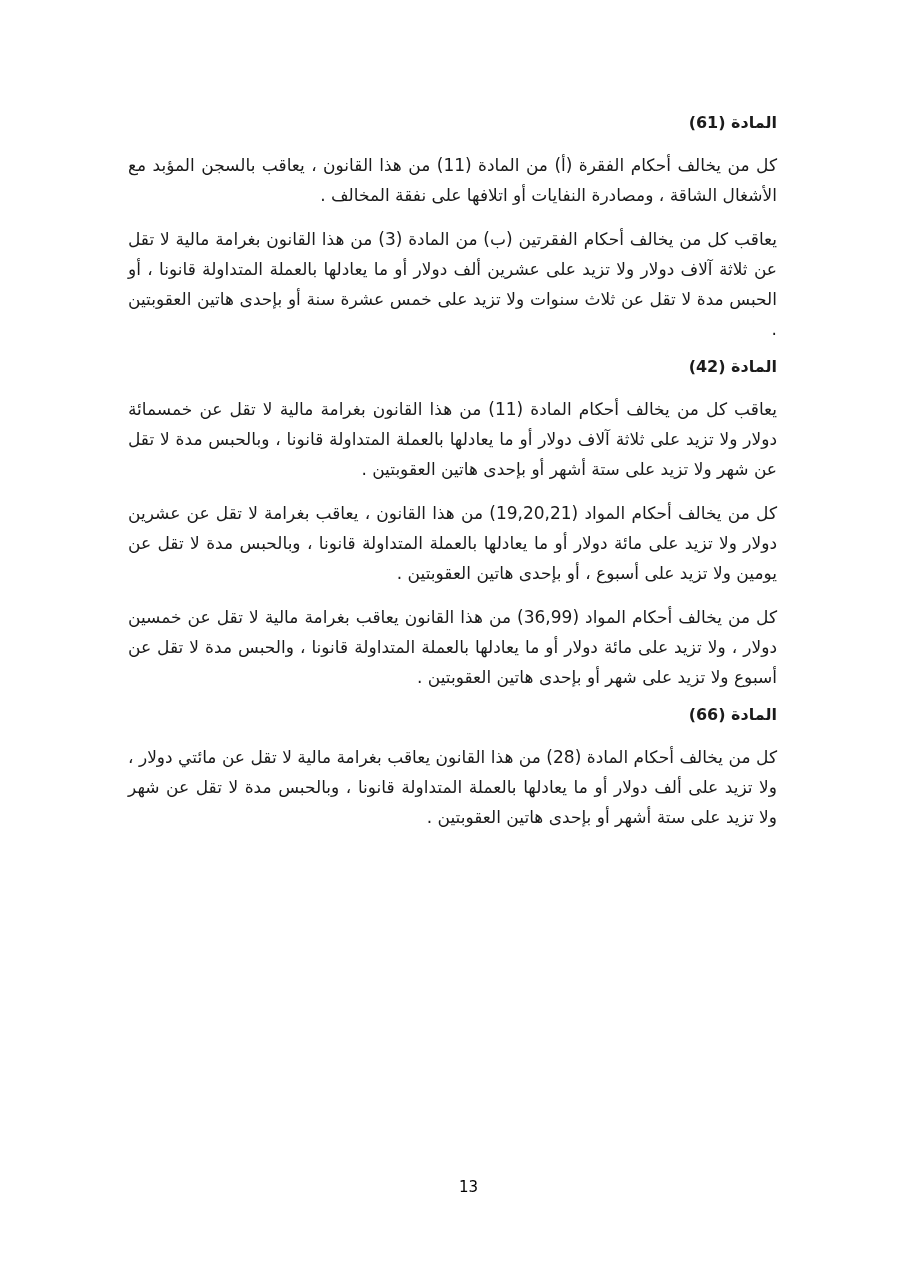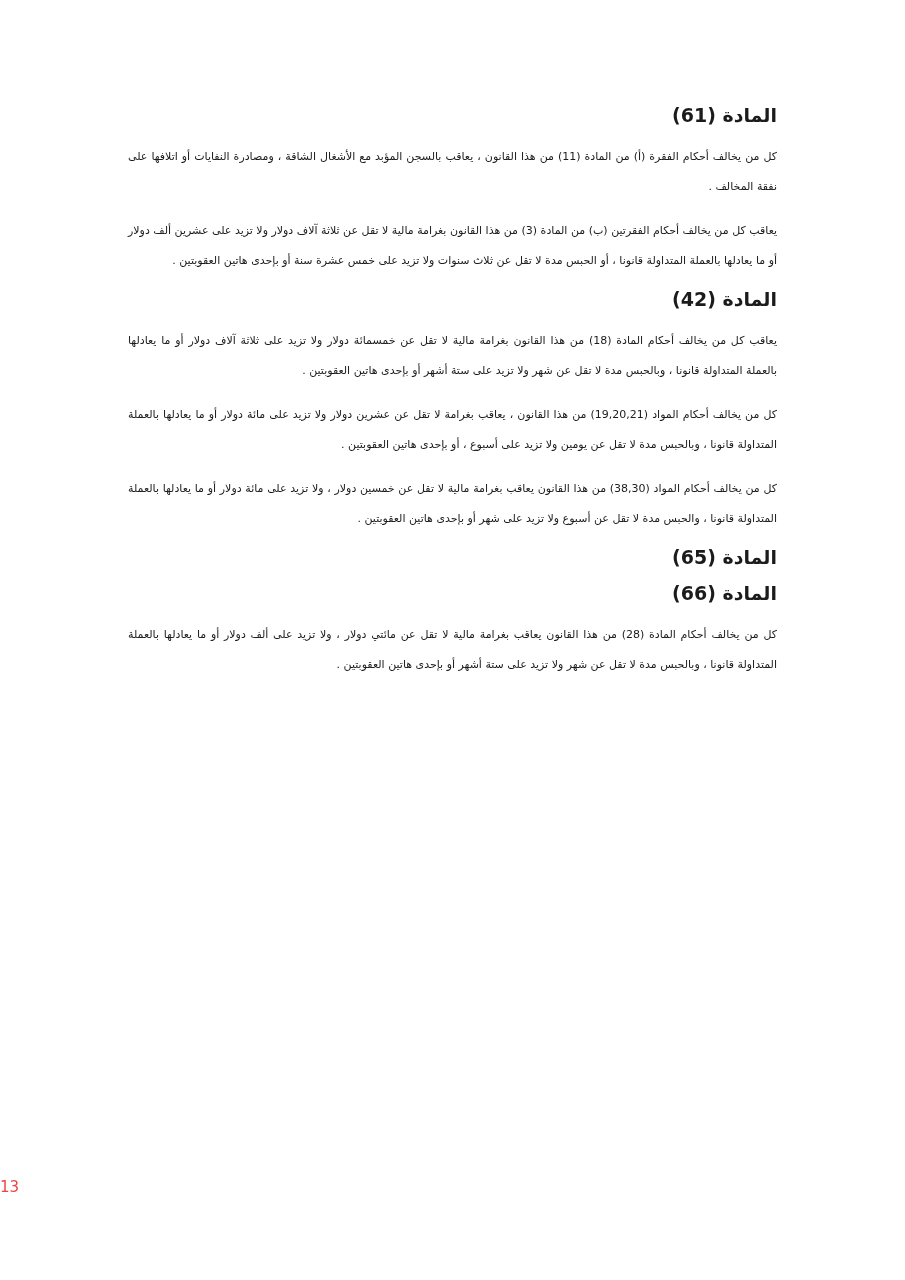--- a/index.html
+++ b/index.html
@@ -17,62 +17,62 @@
     overflow: hidden;
   }
   .content {
     position: absolute;
     top: 106px;
     right: 128px;
     left: 128px;
     direction: rtl;
   }
   .article-title {
-    font-size: 19px;
+    font-size: 16px;
     font-weight: bold;
     text-align: right;
-    margin: 0 0 18px 0;
+    margin: 8px 0 18px 0;
     line-height: 18px;
   }
   .article-para {
-    font-size: 11px;
+    font-size: 17px;
     line-height: 30px;
     text-align: justify;
     text-align-last: right;
     margin: 0 0 14px 0;
   }
   .page-number {
     position: absolute;
     top: 1178px;
     left: 0;
     right: 0;
-    text-align: left;
+    text-align: center;
     font-size: 15px;
-    color: #ef4444;
+    color: #000000;
     direction: ltr;
+    padding-left: 32px;
   }
 </style>
 </head>
 <body>
 
 <div class="page">
   <div class="content">
 
     <h2 class="article-title">المادة (61)</h2>
     <p class="article-para">كل من يخالف أحكام الفقرة (أ) من المادة (11) من هذا القانون ، يعاقب بالسجن المؤبد مع الأشغال الشاقة ، ومصادرة النفايات أو اتلافها على نفقة المخالف .</p>
     <p class="article-para">يعاقب كل من يخالف أحكام الفقرتين (ب) من المادة (3) من هذا القانون بغرامة مالية لا تقل عن ثلاثة آلاف دولار ولا تزيد على عشرين ألف دولار أو ما يعادلها بالعملة المتداولة قانونا ، أو الحبس مدة لا تقل عن ثلاث سنوات ولا تزيد على خمس عشرة سنة أو بإحدى هاتين العقوبتين .</p>
 
     <h2 class="article-title">المادة (42)</h2>
-    <p class="article-para">يعاقب كل من يخالف أحكام المادة (18) من هذا القانون بغرامة مالية لا تقل عن خمسمائة دولار ولا تزيد على ثلاثة آلاف دولار أو ما يعادلها بالعملة المتداولة قانونا ، وبالحبس مدة لا تقل عن شهر ولا تزيد على ستة أشهر أو بإحدى هاتين العقوبتين .</p>
+    <p class="article-para">يعاقب كل من يخالف أحكام المادة (11) من هذا القانون بغرامة مالية لا تقل عن خمسمائة دولار ولا تزيد على ثلاثة آلاف دولار أو ما يعادلها بالعملة المتداولة قانونا ، وبالحبس مدة لا تقل عن شهر ولا تزيد على ستة أشهر أو بإحدى هاتين العقوبتين .</p>
 
     <p class="article-para">كل من يخالف أحكام المواد (19,20,21) من هذا القانون ، يعاقب بغرامة لا تقل عن عشرين دولار ولا تزيد على مائة دولار أو ما يعادلها بالعملة المتداولة قانونا ، وبالحبس مدة لا تقل عن يومين ولا تزيد على أسبوع ، أو بإحدى هاتين العقوبتين .</p>
 
-    <p class="article-para">كل من يخالف أحكام المواد (38,30) من هذا القانون يعاقب بغرامة مالية لا تقل عن خمسين دولار ، ولا تزيد على مائة دولار أو ما يعادلها بالعملة المتداولة قانونا ، والحبس مدة لا تقل عن أسبوع ولا تزيد على شهر أو بإحدى هاتين العقوبتين .</p>
+    <p class="article-para">كل من يخالف أحكام المواد (36,99) من هذا القانون يعاقب بغرامة مالية لا تقل عن خمسين دولار ، ولا تزيد على مائة دولار أو ما يعادلها بالعملة المتداولة قانونا ، والحبس مدة لا تقل عن أسبوع ولا تزيد على شهر أو بإحدى هاتين العقوبتين .</p>
 
-    <h2 class="article-title">المادة (65)</h2>
 
     <h2 class="article-title">المادة (66)</h2>
     <p class="article-para">كل من يخالف أحكام المادة (28) من هذا القانون يعاقب بغرامة مالية لا تقل عن مائتي دولار ، ولا تزيد على ألف دولار أو ما يعادلها بالعملة المتداولة قانونا ، وبالحبس مدة لا تقل عن شهر ولا تزيد على ستة أشهر أو بإحدى هاتين العقوبتين .</p>
 
   </div>
 
   <div class="page-number">13</div>
 </div>
 
 </body></html>

